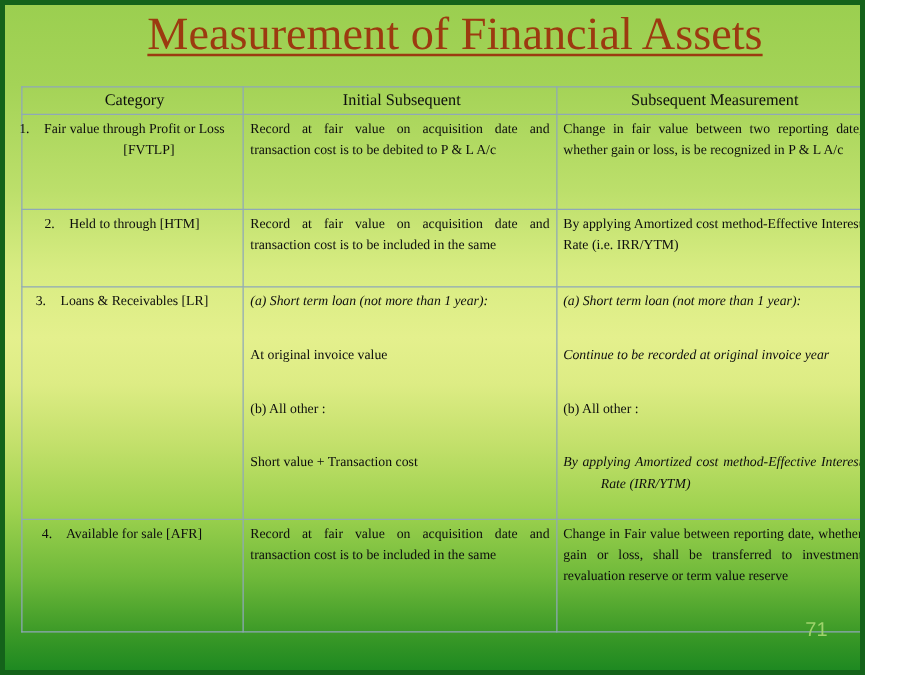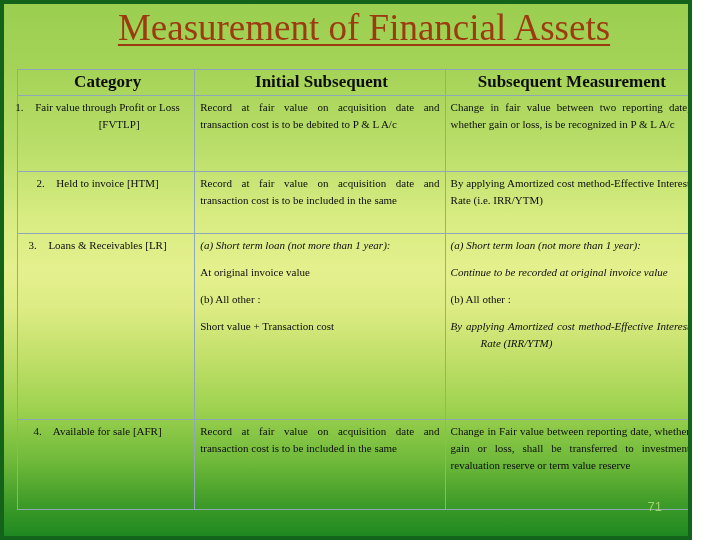--- a/index.html
+++ b/index.html
@@ -67,37 +67,37 @@
     color: #0d0d0d;
   }
   #measurement-table td, #measurement-table th {
     border: 1px solid #8FA8B8;
     vertical-align: top;
     padding: 3px 5px 4px 5px;
     background: transparent;
   }
   #measurement-table thead th {
     text-align: center;
-    font-weight: bold;
-    font-size: 17px;
+    font-weight: normal;
+    font-size: 13px;
     padding: 2px 1px 3px 4px;
     height: 15px;
     vertical-align: middle;
   }
   .col-cat   { width: 177px; }
   .col-init  { width: 250px; }
   .col-subs  { width: 250px; }
 
   .cell-p {
     margin: 0 0 0 0;
     text-align: justify;
     text-justify: inter-word;
     line-height: 17px;
   }
-  .cell-p + .cell-p { margin-top: 10px; }
+  .cell-p + .cell-p { margin-top: 26px; }
 
   
   .hang {
     padding-left: 26px;
     text-indent: -26px;
     text-align: justify;
   }
   .hang-wide {
     padding-left: 30px;
     text-indent: -30px;
@@ -116,21 +116,21 @@
   tr.row-2 td { height: 54px; }
   tr.row-3 td { height: 178px; }
   tr.row-4 td { height: 82px; margin-top: 32px; }
 
   
   #page-number {
     position: absolute;
     right: 26px;
     bottom: 22px;
     font-family: "Liberation Sans", "DejaVu Sans", sans-serif;
-    font-size: 13px;
+    font-size: 16px;
     color: #9ED36B;
   }
 </style>
 </head>
 <body>
 
 <div id="slide">
 
   <div id="title-wrap">
     <span id="slide-title">Measurement of Financial Assets</span>
@@ -158,21 +158,21 @@
         <td>
           <p class="cell-p">Record at fair value on acquisition date and transaction cost is to be debited to P &amp; L A/c</p>
         </td>
         <td>
           <p class="cell-p">Change in fair value between two reporting date, whether gain or loss, is be recognized in P &amp; L A/c</p>
         </td>
       </tr>
 
       <tr class="row-2">
         <td>
-          <p class="cell-p hang center-label"><span class="num">2.</span> <span>Held to invoice [HTM]</span></p>
+          <p class="cell-p hang center-label"><span class="num">2.</span> <span>Held to through [HTM]</span></p>
         </td>
         <td>
           <p class="cell-p">Record at fair value on acquisition date and transaction cost is to be included in the same</p>
         </td>
         <td>
           <p class="cell-p">By applying Amortized cost method-Effective Interest Rate (i.e. IRR/YTM)</p>
         </td>
       </tr>
 
       <tr class="row-3">
@@ -180,21 +180,21 @@
           <p class="cell-p hang center-label"><span class="num">3.</span> <span>Loans &amp; Receivables [LR]</span></p>
         </td>
         <td>
           <p class="cell-p hang-wide">(a)   Short term loan (not more than 1 year):</p>
           <p class="cell-p nojust">At original invoice value</p>
           <p class="cell-p nojust">(b)        All other :</p>
           <p class="cell-p nojust">Short value + Transaction cost</p>
         </td>
         <td>
           <p class="cell-p hang-wide">(a)   Short term loan (not more than 1 year):</p>
-          <p class="cell-p hang-wide">Continue to be recorded at original invoice value</p>
+          <p class="cell-p hang-wide">Continue to be recorded at original invoice year</p>
           <p class="cell-p nojust">(b)  All other :</p>
           <p class="cell-p hang-wide">By applying Amortized cost method-Effective Interest Rate (IRR/YTM)</p>
         </td>
       </tr>
 
       <tr class="row-4">
         <td>
           <p class="cell-p hang center-label"><span class="num">4.</span> <span>Available for sale [AFR]</span></p>
         </td>
         <td>

